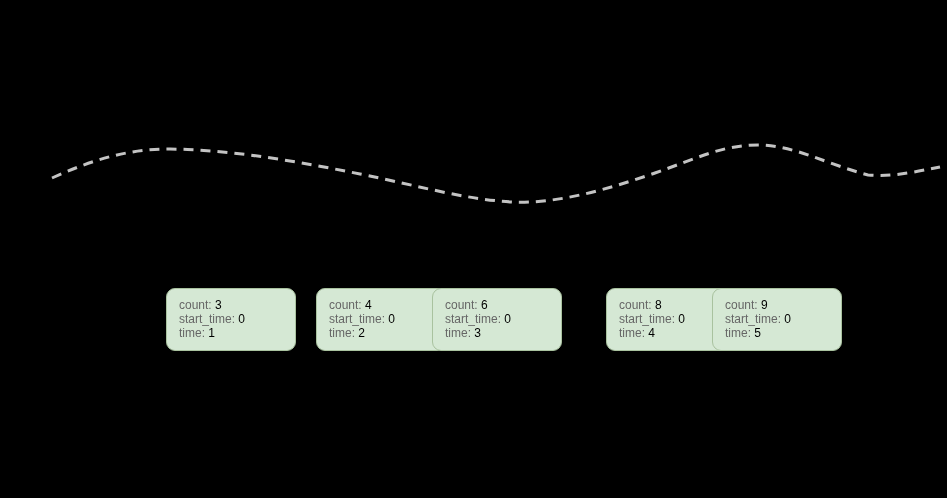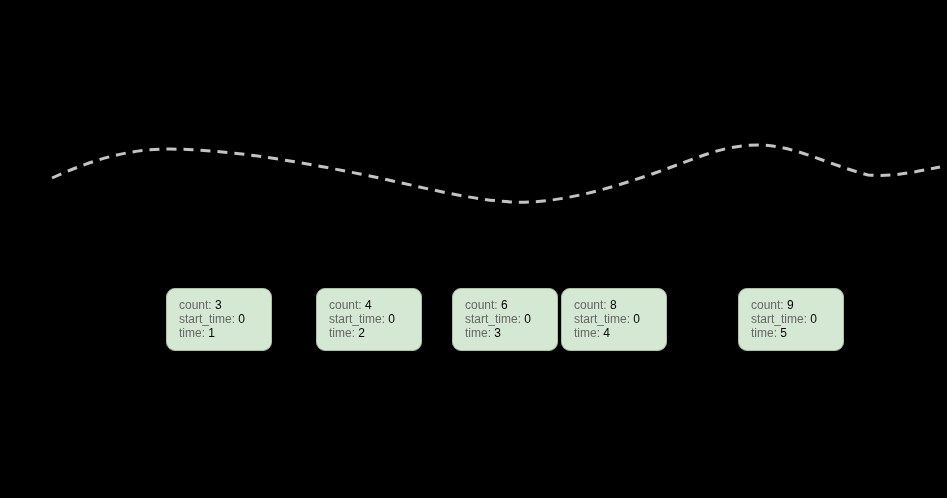--- a/index.html
+++ b/index.html
@@ -30,21 +30,21 @@
   .curve-layer path {
     fill: none;
     stroke: var(--curve);
     stroke-width: 3;
     stroke-dasharray: 10 7;
     stroke-linecap: butt;
   }
   .node {
     position: absolute;
     top: 288px;
-    width: 106px;
+    width: 130px;
     height: 63px;
     background: var(--node-fill);
     border: 1px solid var(--node-border);
     border-radius: 9px;
     padding: 9px 12px;
     font-size: 12px;
     line-height: 14px;
     white-space: nowrap;
   }
   .node .line { display: block; }
@@ -65,31 +65,31 @@
     <span class="line"><span class="lbl">start_time:</span> <span class="val">0</span></span>
     <span class="line"><span class="lbl">time:</span> <span class="val">1</span></span>
   </div>
 
   <div class="node" style="left:316px">
     <span class="line"><span class="lbl">count:</span> <span class="val">4</span></span>
     <span class="line"><span class="lbl">start_time:</span> <span class="val">0</span></span>
     <span class="line"><span class="lbl">time:</span> <span class="val">2</span></span>
   </div>
 
-  <div class="node" style="left:452px">
+  <div class="node" style="left:432px">
     <span class="line"><span class="lbl">count:</span> <span class="val">6</span></span>
     <span class="line"><span class="lbl">start_time:</span> <span class="val">0</span></span>
     <span class="line"><span class="lbl">time:</span> <span class="val">3</span></span>
   </div>
 
-  <div class="node" style="left:561px">
+  <div class="node" style="left:606px">
     <span class="line"><span class="lbl">count:</span> <span class="val">8</span></span>
     <span class="line"><span class="lbl">start_time:</span> <span class="val">0</span></span>
     <span class="line"><span class="lbl">time:</span> <span class="val">4</span></span>
   </div>
 
-  <div class="node" style="left:738px">
+  <div class="node" style="left:712px">
     <span class="line"><span class="lbl">count:</span> <span class="val">9</span></span>
     <span class="line"><span class="lbl">start_time:</span> <span class="val">0</span></span>
     <span class="line"><span class="lbl">time:</span> <span class="val">5</span></span>
   </div>
 
 </div>
 
 </body></html>

